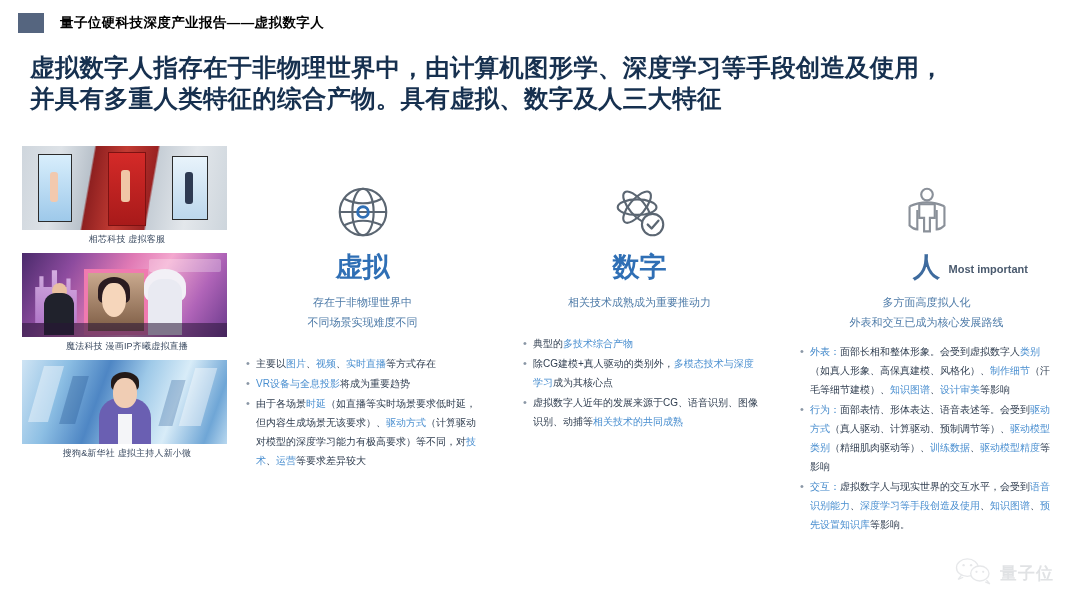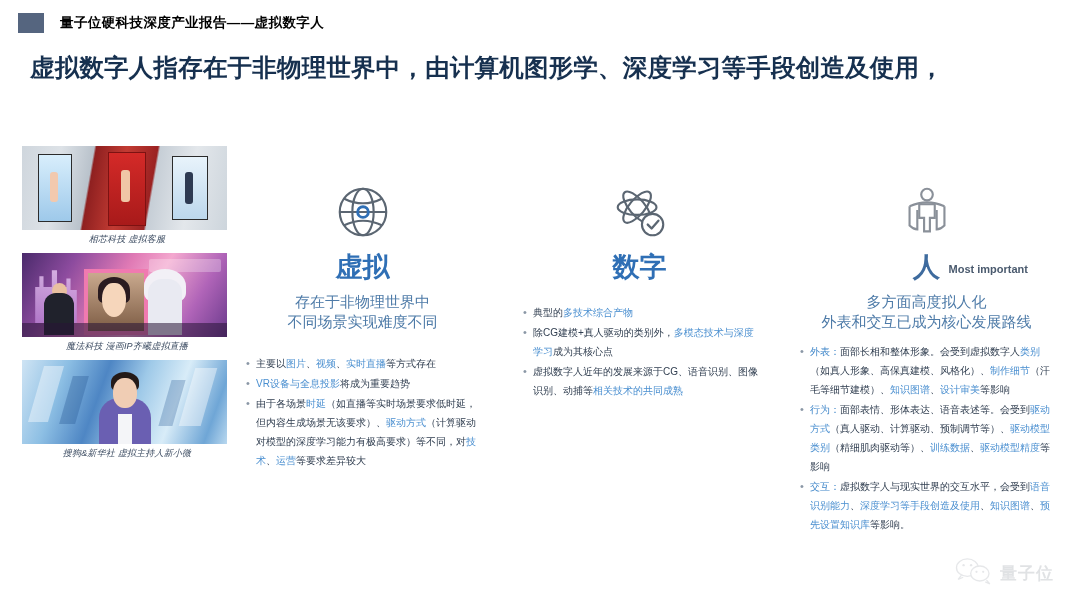--- a/index.html
+++ b/index.html
@@ -13,21 +13,21 @@
   
   .header{position:absolute;left:0;top:0;width:1080px;height:46px;display:flex;align-items:center;}
   .hdr-mark{width:26px;height:20px;background:#55657f;margin-left:18px;}
   .hdr-title{margin-left:16px;font-size:13.5px;font-weight:bold;color:#000000;letter-spacing:.4px;}
   
   .headline{position:absolute;left:30px;top:52px;width:1030px;color:#16304f;
      font-size:24.5px;font-weight:bold;line-height:31px;letter-spacing:.2px;}
   .headline div{white-space:nowrap;}
   
   .photos{position:absolute;left:22px;top:146px;width:210px;}
-  .photo-block{margin-bottom:6px;font-style:italic;}
+  .photo-block{margin-bottom:6px;}
   .photo{width:205px;height:84px;position:relative;overflow:hidden;}
   .caption{font-size:9px;color:#3a4a60;text-align:center;margin-top:3px;margin-bottom:7px;letter-spacing:.2px;}
   
   .p1{background:linear-gradient(100deg,#cfd6dd 0%,#dde2e7 18%,#b9c2cb 33%,#8f2020 34%,#c23b33 48%,#9b2222 62%,#c6ced6 63%,#e3e7eb 80%,#cdd5dc 100%);}
   .p1 .scr{position:absolute;background:#1b3550;border:1.5px solid #2b2b2b;}
   .p1 .s1{left:16px;top:8px;width:32px;height:66px;background:linear-gradient(#d8eefc,#9ec9ea);}
   .p1 .s2{left:86px;top:6px;width:36px;height:72px;background:linear-gradient(#d42a28,#a81a1a);border-color:#7d1212;}
   .p1 .s3{left:150px;top:10px;width:34px;height:62px;background:linear-gradient(#e8f3fb,#bcd7ec);}
   .p1 .fig{position:absolute;background:#2d3a50;border-radius:3px;}
   .p1 .f1{left:28px;top:26px;width:8px;height:30px;background:#f2c9ae;}
@@ -58,21 +58,21 @@
   .p3 .head{position:absolute;left:50%;margin-left:-12px;top:18px;width:24px;height:30px;background:#f0cdb4;border-radius:46%;}
   .p3 .hair2{position:absolute;left:50%;margin-left:-14px;top:12px;width:28px;height:20px;background:#241a18;border-radius:50% 50% 30% 30%;}
   
   .cols{position:absolute;left:240px;top:176px;width:820px;display:flex;}
   .col{width:245px;margin-right:32px;}
   .col.c3{width:265px;margin-right:0;}
   .icon-wrap{height:72px;display:flex;align-items:center;justify-content:center;}
   .col-title{text-align:center;font-size:27px;font-weight:bold;color:#2f6fb5;margin-top:6px;line-height:1;position:relative;}
   .col.c3 .col-title{color:#3e6b9e;}
   .badge{position:absolute;left:calc(50% + 22px);top:10px;font-size:11px;font-weight:bold;color:#4a5a6e;white-space:nowrap;}
-  .sub{text-align:center;font-size:15px;color:#4e7ba8;margin-top:11px;line-height:20px;}
+  .sub{text-align:center;font-size:11px;color:#4e7ba8;margin-top:11px;line-height:20px;}
   .col.c3 .sub{color:#4e7ba8;}
   
   .bullets{margin-top:22px;font-size:10px;line-height:19px;color:#2f3d4f;}
   .col.c3 .bullets{margin-top:10px;}
   .bi{display:flex;margin-bottom:1px;}
   .dot{width:16px;flex:0 0 16px;color:#8a97a6;font-size:11px;line-height:19px;text-align:center;}
   .btxt{flex:1;}
   .hl{color:#4a8fd0;}
   .key{color:#3f86c9;}
   
@@ -83,20 +83,21 @@
 </head>
 <body>
 
 <div class="header">
   <div class="hdr-mark"></div>
   <div class="hdr-title">量子位硬科技深度产业报告——虚拟数字人</div>
 </div>
 
 <div class="headline">
   <div>虚拟数字人指存在于非物理世界中，由计算机图形学、深度学习等手段创造及使用，</div>
+  <div>并具有多重人类特征的综合产物。具有虚拟、数字及人三大特征</div>
 </div>
 
 <div class="photos">
 
   <div class="photo-block">
     <div class="photo p1">
       <div class="scr s1"></div>
         <div class="fig f1"></div>
       <div class="scr s2"></div>
         <div class="fig f2"></div>
@@ -178,20 +179,21 @@
       <svg width="62" height="62" viewBox="0 0 64 64" fill="none" stroke="#5b6672" stroke-width="2.2">
         <ellipse cx="29" cy="27" rx="8" ry="20" transform="rotate(40 29 27)"></ellipse>
         <ellipse cx="29" cy="27" rx="8" ry="20" transform="rotate(-40 29 27)"></ellipse>
         <ellipse cx="29" cy="27" rx="8" ry="20" transform="rotate(90 29 27)"></ellipse>
         <circle cx="45" cy="45" r="11" fill="#ffffff"></circle>
         <path d="M40 45 l4 4 l7 -8" stroke-width="2.4" stroke-linecap="round" stroke-linejoin="round"></path>
       </svg>
     </div>
     <div class="col-title">数字</div>
     <div class="sub">
+      <div>相关技术成熟成为重要推动力</div>
     </div>
     <div class="bullets">
       <div class="bi">
         <div class="dot">•</div>
         <div class="btxt">典型的<span class="hl">多技术综合产物</span></div>
       </div>
       <div class="bi">
         <div class="dot">•</div>
         <div class="btxt">除CG建模+真人驱动的类别外，<span class="hl">多模态技术与深度学习</span>成为其核心点</div>
       </div>

